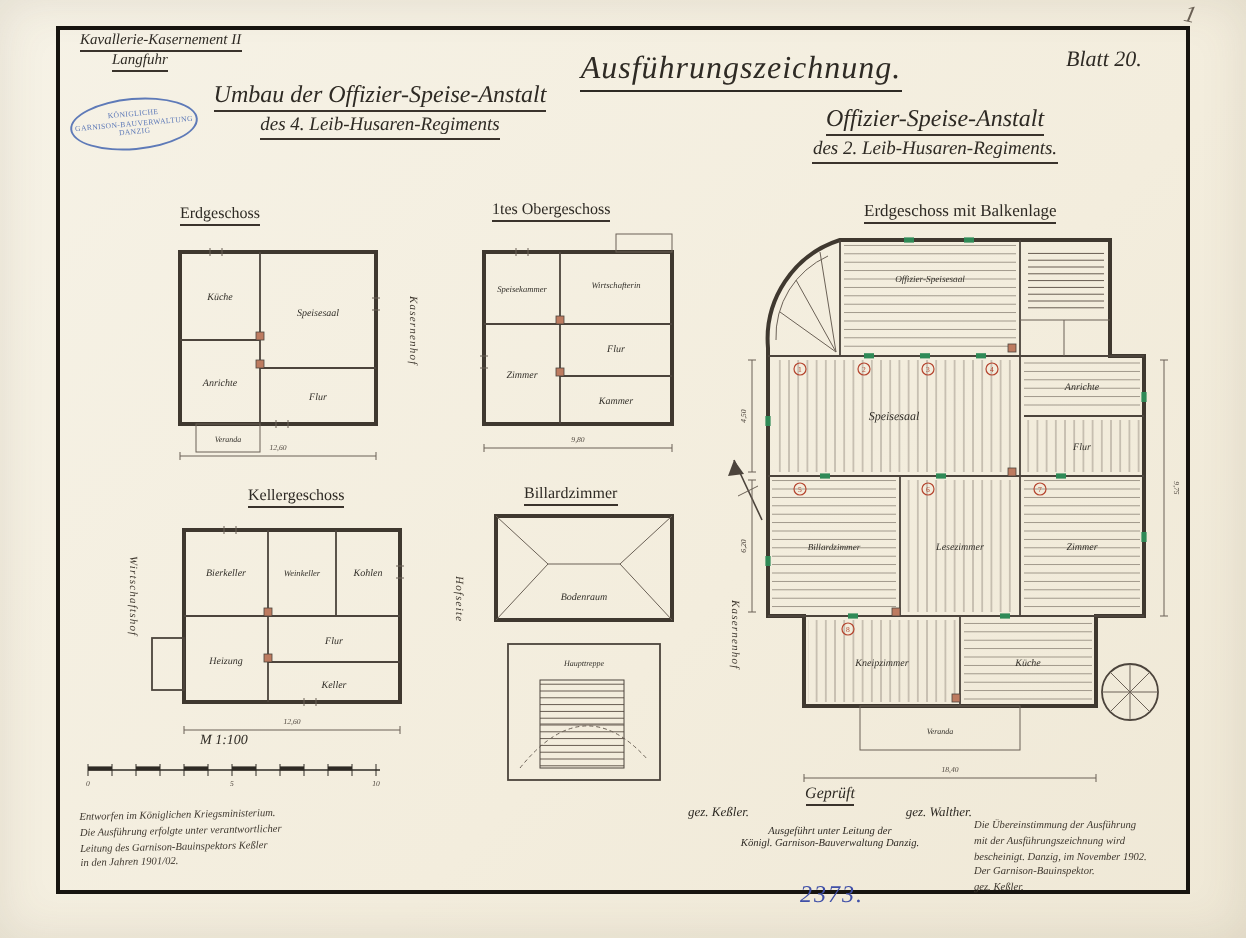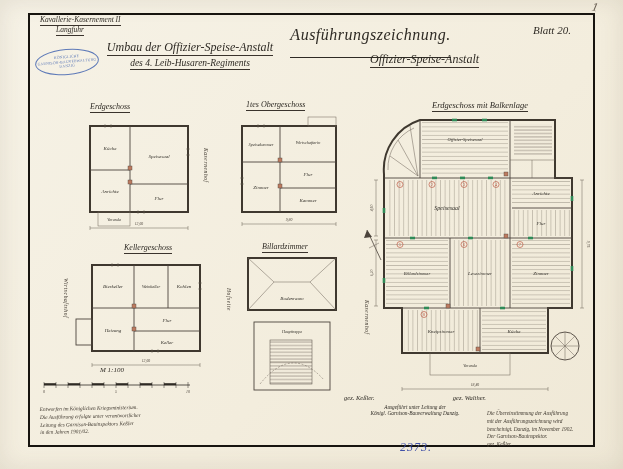--- a/index.html
+++ b/index.html
@@ -5,22 +5,22 @@
   html,body{margin:0;padding:0;background:#e8e4d8;}
   .sheet{position:relative;width:623px;height:469px;margin:0;
          background:linear-gradient(135deg,#f6f2e6 0%,#f3eddd 60%,#efe8d6 100%);
          font-family:"Liberation Serif",serif;color:#2e2a24;overflow:hidden;
          box-shadow:inset 0 0 24px rgba(90,75,50,.12);}
   .frame{position:absolute;left:28px;top:13px;width:567px;height:434px;
          border:2px solid #17140f;box-sizing:border-box;pointer-events:none;}
   .abs{position:absolute;}
   .hand{font-style:italic;color:#2e2a24;}
   .u{border-bottom:.6px solid #3a332c;padding-bottom:.5px;}
-  .u2{border-bottom:1px solid #2e2a24;padding-bottom:14px;letter-spacing:.5px;font-style:italic;}
-  .plabel{position:absolute;font-style:italic;font-size:8px;color:#2e2a24;white-space:nowrap;}
+  .u2{border-bottom:1px solid #2e2a24;padding-bottom:2px;letter-spacing:.5px;font-style:italic;}
+  .plabel{position:absolute;font-size:8px;color:#2e2a24;white-space:nowrap;}
   .vlabel{position:absolute;writing-mode:vertical-rl;font-style:italic;font-size:5.5px;
           color:#3f382f;letter-spacing:.6px;white-space:nowrap;}
   .plan{position:absolute;}
   svg{font-family:"Liberation Serif",serif;}
   svg .w{fill:none;stroke:#3f382f;stroke-width:2;}
   svg .p{fill:none;stroke:#4c443c;stroke-width:.9;}
   svg .t{fill:none;stroke:#6b6156;stroke-width:.5;}
   svg .rm{font-style:italic;font-size:5px;fill:#33302a;text-anchor:middle;}
   svg .dim{font-style:italic;font-size:3.8px;fill:#4c443c;text-anchor:middle;}
   svg .redc{stroke:#b5452f;stroke-width:.6;fill:none;}
@@ -72,22 +72,23 @@
     <span class="u2">Ausführungszeichnung.</span>
   </div>
 
   <div class="abs hand" style="left:533px;top:24px;font-size:11px">Blatt 20.</div>
 
   <div class="abs hand" style="left:85px;top:40px;width:210px;text-align:center">
     <div style="font-size:12px"><span class="u">Umbau der Offizier-Speise-Anstalt</span></div>
     <div style="font-size:9.5px;margin-top:3px"><span class="u">des 4. Leib-Husaren-Regiments</span></div>
   </div>
 
-  <div class="abs hand" style="left:370px;top:52px;width:195px;">
+  <div class="abs hand" style="left:370px;top:52px;width:195px;text-align:center">
     <div style="font-size:12px"><span class="u">Offizier-Speise-Anstalt</span></div>
+    <div style="font-size:9.5px;margin-top:3px"><span class="u">des 2. Leib-Husaren-Regiments.</span></div>
   </div>
 
   <div class="plabel" style="left:90px;top:102px"><span class="u">Erdgeschoss</span></div>
   <div class="plabel" style="left:246px;top:100px"><span class="u">1tes Obergeschoss</span></div>
   <div class="plabel" style="left:124px;top:243px"><span class="u">Kellergeschoss</span></div>
   <div class="plabel" style="left:262px;top:242px"><span class="u">Billardzimmer</span></div>
   <div class="plabel" style="left:432px;top:100px;font-size:8.5px"><span class="u">Erdgeschoss mit Balkenlage</span></div>
 
   <svg class="plan" style="left:78px;top:112px" width="132" height="126" viewBox="0 0 132 126">
     <g>
@@ -282,20 +283,21 @@
   </svg>
 
   <div class="abs tiny" style="left:40px;top:404px;width:190px;transform:rotate(-1.2deg)">
     <div>Entworfen im Königlichen Kriegsministerium.</div>
     <div>Die Ausführung erfolgte unter verantwortlicher</div>
     <div>Leitung des Garnison-Bauinspektors Keßler</div>
     <div>in den Jahren 1901/02.</div>
   </div>
 
   <div class="abs hand" style="left:340px;top:392px;width:150px;text-align:center">
+    <div style="font-size:8px"><span class="u">Geprüft</span></div>
     <div style="display:flex;justify-content:space-between;font-size:6.5px;margin-top:2px;padding:0 4px">
       <span>gez. Keßler.</span>
       <span>gez. Walther.</span>
     </div>
     <div style="font-size:5.3px;margin-top:3px">Ausgeführt unter Leitung der</div>
     <div style="font-size:5.3px">Königl. Garnison-Bauverwaltung Danzig.</div>
   </div>
 
   <div class="abs tiny" style="left:487px;top:410px;width:110px">
     <div>Die Übereinstimmung der Ausführung</div>

